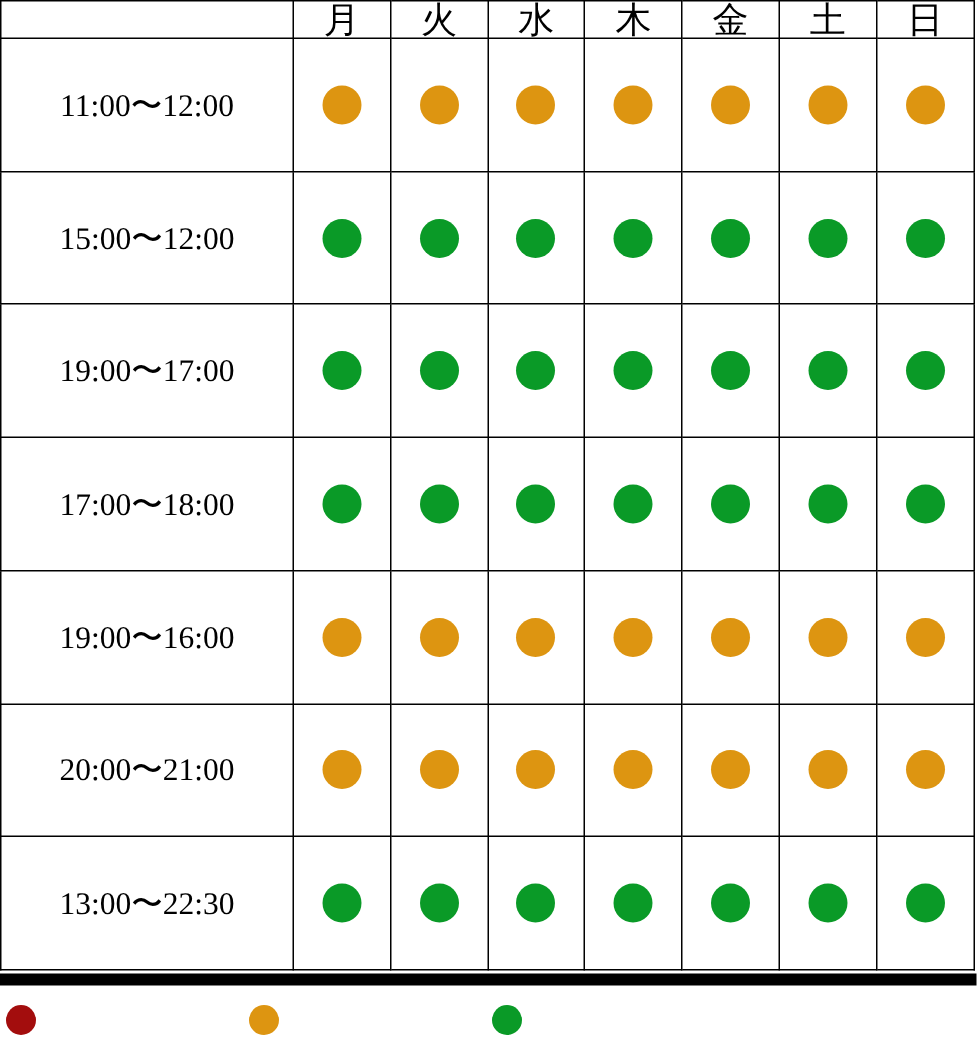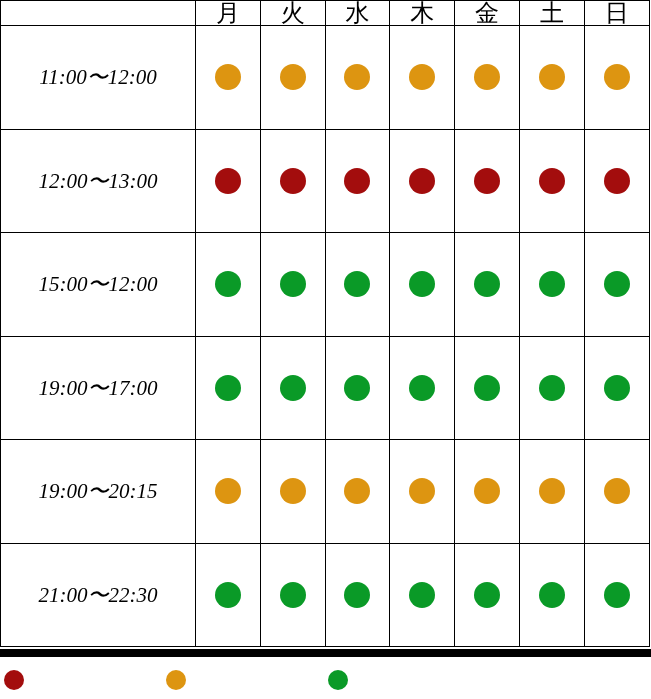--- a/index.html
+++ b/index.html
@@ -42,21 +42,20 @@
   .day-head {
     font-size: 24px;
     font-family: "DejaVu Sans", sans-serif;
     line-height: 1;
   }
   .time-cell {
     font-size: 21px;
     letter-spacing: 0px;
     font-family: "Liberation Serif", serif;
     white-space: nowrap;
-    font-style: italic;
   }
   .dot {
     display: inline-block;
     width: 26px;
     height: 26px;
     border-radius: 50%;
     vertical-align: middle;
   }
   .dot.green  { background: #0a9a27; }
   .dot.orange { background: #dd9511; }
@@ -141,61 +140,71 @@
         <td class="time-cell">11:00〜12:00</td>
         <td><span class="dot orange"></span></td>
         <td><span class="dot orange"></span></td>
         <td><span class="dot orange"></span></td>
         <td><span class="dot orange"></span></td>
         <td><span class="dot orange"></span></td>
         <td><span class="dot orange"></span></td>
         <td><span class="dot orange"></span></td>
       </tr>
       <tr>
-        <td class="time-cell">12:00〜13:00</td>
-        <td><span class="dot red"></span></td>
-        <td><span class="dot red"></span></td>
-        <td><span class="dot red"></span></td>
-        <td><span class="dot red"></span></td>
-        <td><span class="dot red"></span></td>
-        <td><span class="dot red"></span></td>
-        <td><span class="dot red"></span></td>
-      </tr>
-      <tr>
         <td class="time-cell">15:00〜12:00</td>
         <td><span class="dot green"></span></td>
         <td><span class="dot green"></span></td>
         <td><span class="dot green"></span></td>
         <td><span class="dot green"></span></td>
         <td><span class="dot green"></span></td>
         <td><span class="dot green"></span></td>
         <td><span class="dot green"></span></td>
       </tr>
       <tr>
         <td class="time-cell">19:00〜17:00</td>
         <td><span class="dot green"></span></td>
         <td><span class="dot green"></span></td>
         <td><span class="dot green"></span></td>
         <td><span class="dot green"></span></td>
         <td><span class="dot green"></span></td>
         <td><span class="dot green"></span></td>
         <td><span class="dot green"></span></td>
       </tr>
       <tr>
-        <td class="time-cell">19:00〜20:15</td>
-        <td><span class="dot orange"></span></td>
-        <td><span class="dot orange"></span></td>
-        <td><span class="dot orange"></span></td>
-        <td><span class="dot orange"></span></td>
-        <td><span class="dot orange"></span></td>
-        <td><span class="dot orange"></span></td>
-        <td><span class="dot orange"></span></td>
-      </tr>
-      <tr>
-        <td class="time-cell">21:00〜22:30</td>
+        <td class="time-cell">17:00〜18:00</td>
+        <td><span class="dot green"></span></td>
+        <td><span class="dot green"></span></td>
+        <td><span class="dot green"></span></td>
+        <td><span class="dot green"></span></td>
+        <td><span class="dot green"></span></td>
+        <td><span class="dot green"></span></td>
+        <td><span class="dot green"></span></td>
+      </tr>
+      <tr>
+        <td class="time-cell">19:00〜16:00</td>
+        <td><span class="dot orange"></span></td>
+        <td><span class="dot orange"></span></td>
+        <td><span class="dot orange"></span></td>
+        <td><span class="dot orange"></span></td>
+        <td><span class="dot orange"></span></td>
+        <td><span class="dot orange"></span></td>
+        <td><span class="dot orange"></span></td>
+      </tr>
+      <tr>
+        <td class="time-cell">20:00〜21:00</td>
+        <td><span class="dot orange"></span></td>
+        <td><span class="dot orange"></span></td>
+        <td><span class="dot orange"></span></td>
+        <td><span class="dot orange"></span></td>
+        <td><span class="dot orange"></span></td>
+        <td><span class="dot orange"></span></td>
+        <td><span class="dot orange"></span></td>
+      </tr>
+      <tr>
+        <td class="time-cell">13:00〜22:30</td>
         <td><span class="dot green"></span></td>
         <td><span class="dot green"></span></td>
         <td><span class="dot green"></span></td>
         <td><span class="dot green"></span></td>
         <td><span class="dot green"></span></td>
         <td><span class="dot green"></span></td>
         <td><span class="dot green"></span></td>
       </tr>
     </tbody>
   </table>

